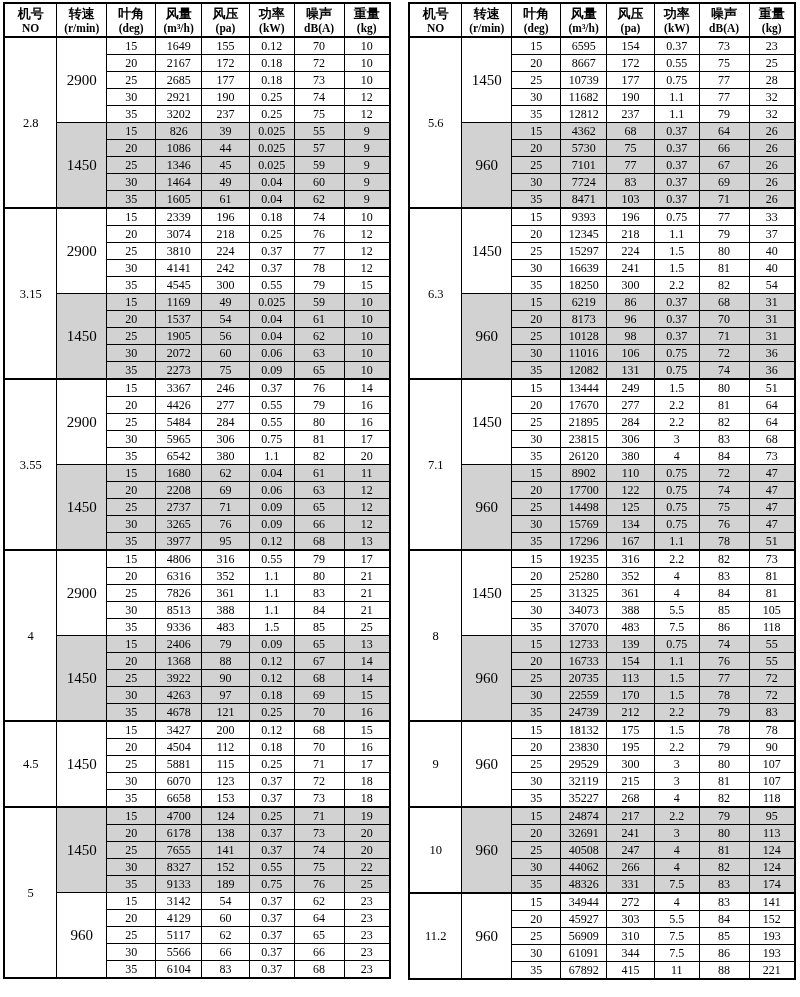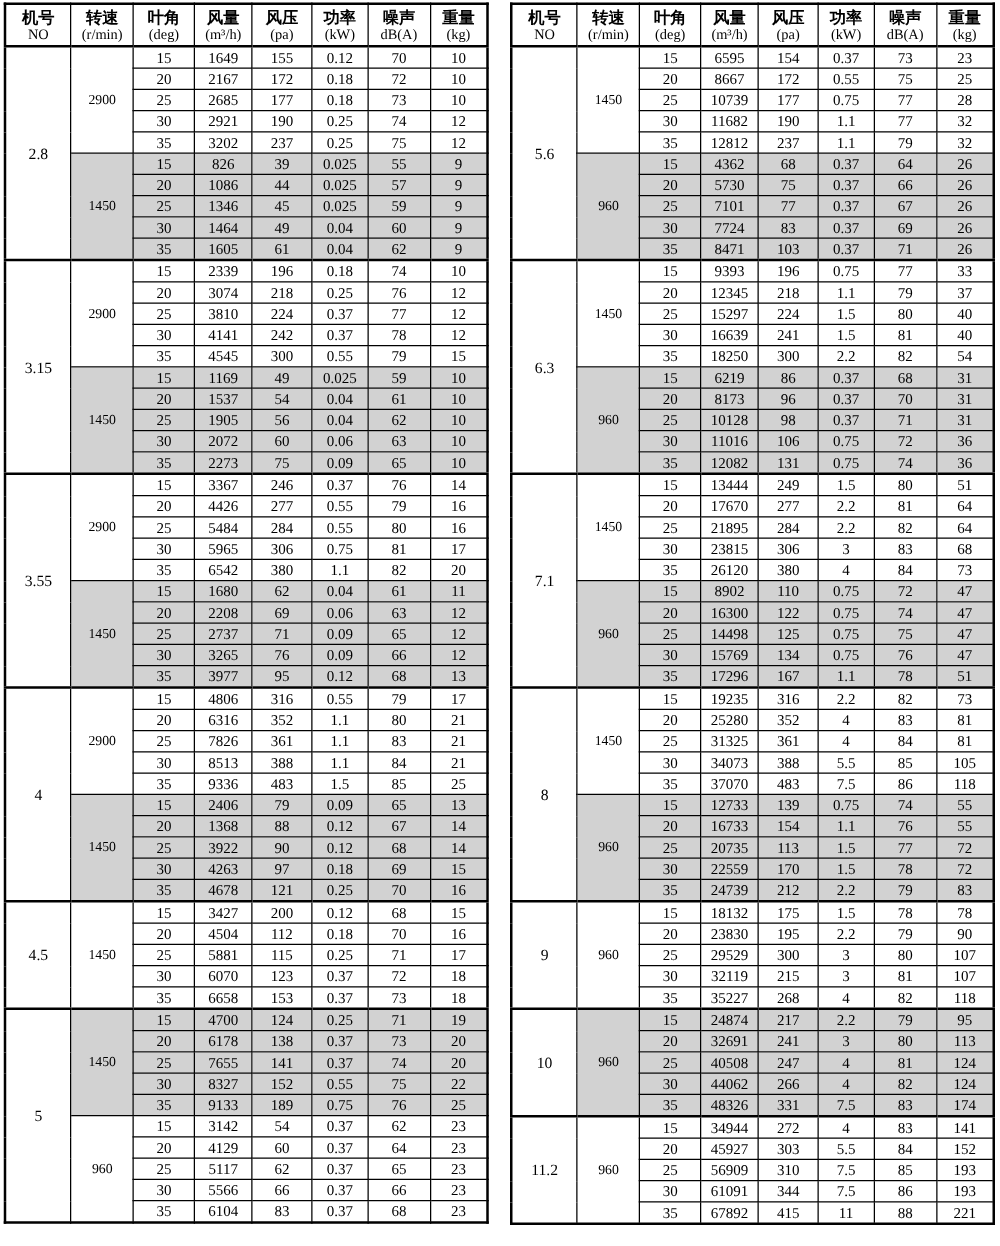--- a/index.html
+++ b/index.html
@@ -29,28 +29,28 @@
     padding: 0;
     overflow: hidden;
     white-space: nowrap;
   }
   .spec th {
     font-weight: bold;
     padding: 2px 0 1px 0;
     background: #fff;
   }
   .spec th .h-zh { font-size: 13px; line-height: 16px; }
-  .spec th .h-en { font-size: 11.5px; line-height: 13px; font-weight: normal; }
+  .spec th .h-en { font-size: 11.5px; line-height: 13px; font-weight: bold; }
   .spec td {
     height: 16px;
     font-size: 12px;
     line-height: 16px;
   }
   .spec td.no-cell   { font-size: 12.5px; background: #fff; margin-left: 40px; }
-  .spec td.speed-cell{ font-size: 11px; }
+  .spec td.speed-cell{ font-size: 15px; }
   .spec td.shaded    { background: var(--shade, #d2d2d2); }
   .spec tr.group-start td { border-top: 2px solid #000; }
   .spec thead th { border-bottom: 1px solid #000; }
 </style>
 </head>
 <body>
 
 <div class="wrap">
   <table class="spec">
     <colgroup>
@@ -820,21 +820,21 @@
           <td rowspan="5" class="speed-cell shaded">960</td>
           <td class="shaded">15</td>
           <td class="shaded">8902</td>
           <td class="shaded">110</td>
           <td class="shaded">0.75</td>
           <td class="shaded">72</td>
           <td class="shaded">47</td>
         </tr>
         <tr>
           <td class="shaded">20</td>
-          <td class="shaded">16300</td>
+          <td class="shaded">17700</td>
           <td class="shaded">122</td>
           <td class="shaded">0.75</td>
           <td class="shaded">74</td>
           <td class="shaded">47</td>
         </tr>
         <tr>
           <td class="shaded">25</td>
           <td class="shaded">14498</td>
           <td class="shaded">125</td>
           <td class="shaded">0.75</td>

